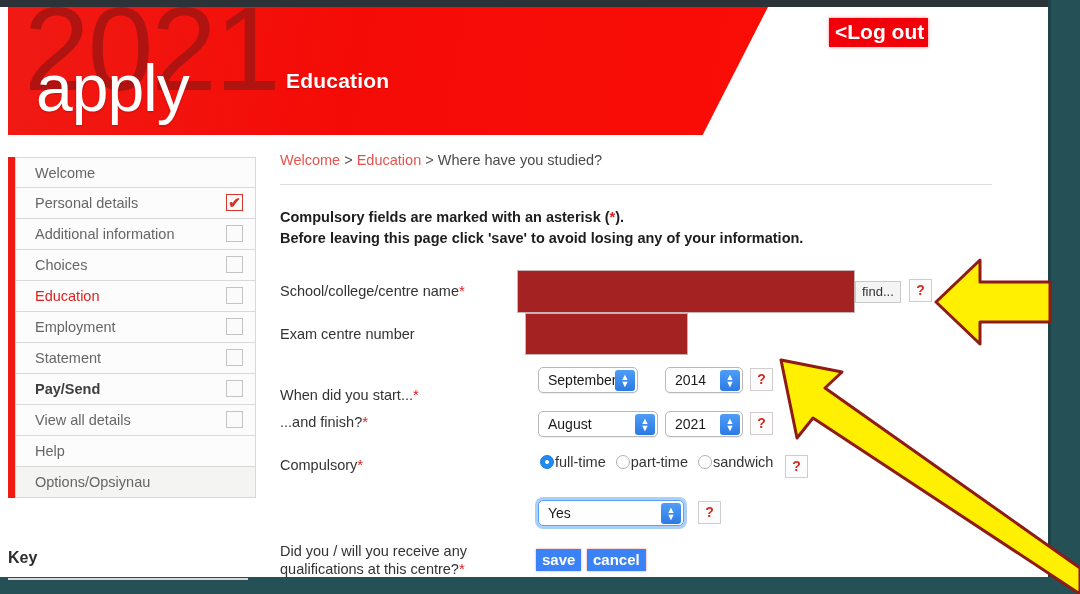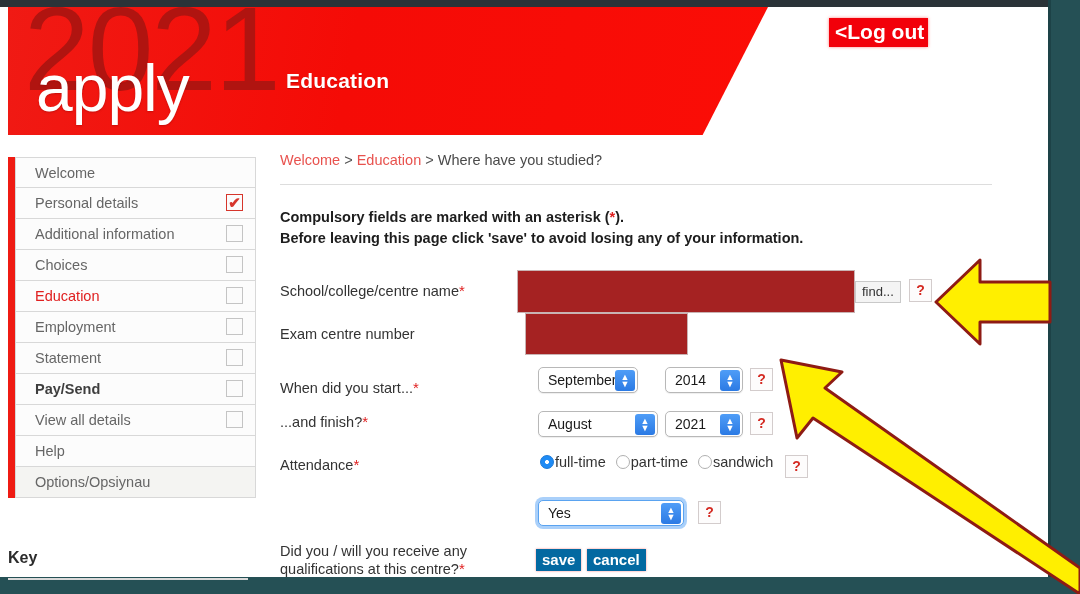--- a/index.html
+++ b/index.html
@@ -206,21 +206,21 @@
     cursor: pointer;
   }
   .radio.on {
     background: radial-gradient(circle at 50% 50%, #ffffff 0 22%, #1e8bf5 26% 100%);
     border-color: #1878d8;
   }
   .radio-lbl { font-size: 14.5px; color: #333; margin-left: 1px; margin-right: 10px; cursor: pointer; }
 
   .btn-red {
     position: absolute;
-    background: #0369a1;
+    background: #3b82f6;
     color: #ffffff;
     font-size: 15px; font-weight: bold;
     padding: 2px 6px 3px 6px;
     line-height: 1.15;
     border: 0;
     cursor: pointer;
     box-shadow: 0 0 2px rgba(255,130,130,.95);
     font-family: "Liberation Sans", sans-serif;
   }
 
@@ -315,21 +315,21 @@
       <button class="btn-find" style="left:575px; top:9px;">find...</button>
       <div class="btn-help" style="left:629px; top:7px;">?</div>
     </div>
 
     <div class="row">
       <div class="lbl" style="left:0; top:53px;">Exam centre number</div>
       <div class="redact" style="left:245px; top:41px; width:163px; height:42px;"></div>
     </div>
 
     <div class="row">
-      <div class="lbl" style="left:0; top:107px;text-align:right;">
+      <div class="lbl" style="left:0; top:114px;text-align:right;">
         <span>When did you start...</span><span class="ast">*</span>
       </div>
       <div class="sel" style="left:258px; top:95px; width:100px;">
         <span>September</span>
         <span class="stepper">
           <span>▲</span>
           <span>▼</span>
         </span>
       </div>
       <div class="sel" style="left:385px; top:95px; width:78px;">
@@ -358,21 +358,21 @@
         <span class="stepper">
           <span>▲</span>
           <span>▼</span>
         </span>
       </div>
       <div class="btn-help" style="left:470px; top:140px;">?</div>
     </div>
 
     <div class="row">
       <div class="lbl" style="left:0; top:184px;">
-        <span>Attendance</span><span class="ast">*</span>
+        <span>Compulsory</span><span class="ast">*</span>
       </div>
       <div class="radiogrp" id="attendance-group" style="left:260px; top:182px;">
           <span class="radio on"></span>
           <span class="radio-lbl">full-time</span>
           <span class="radio"></span>
           <span class="radio-lbl">part-time</span>
           <span class="radio"></span>
           <span class="radio-lbl">sandwich</span>
         </div>
       <div class="btn-help" style="left:505px; top:183px;">?</div>

